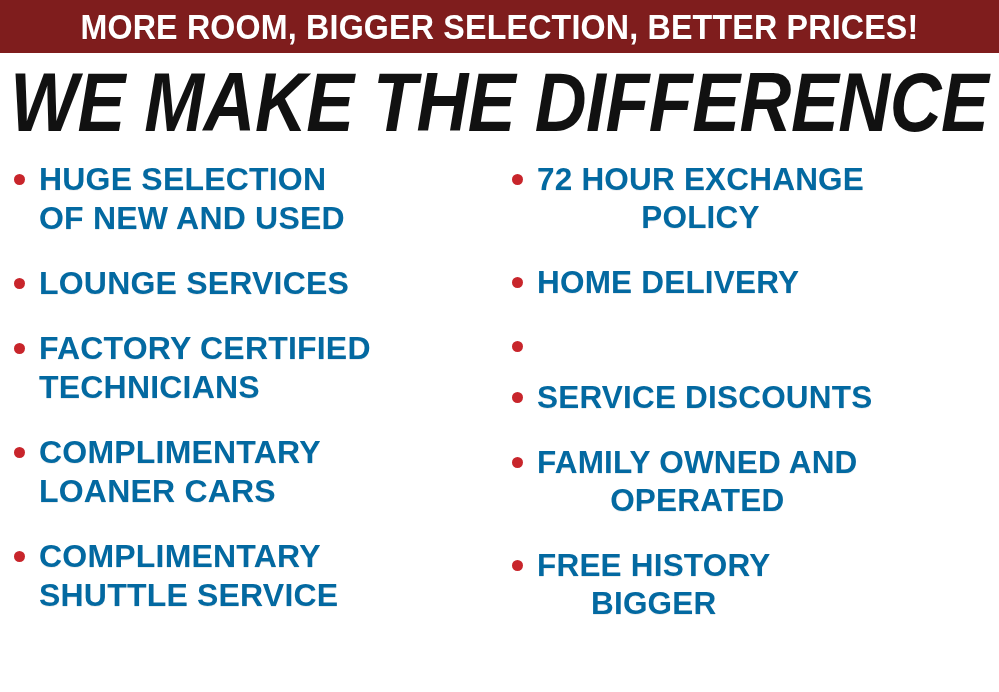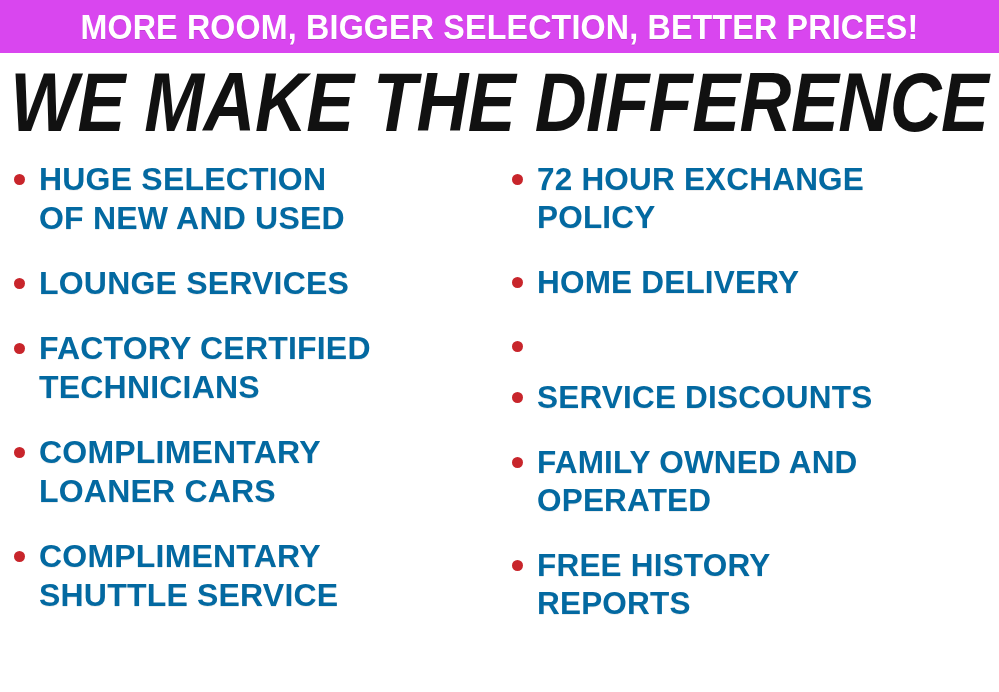--- a/index.html
+++ b/index.html
@@ -23,21 +23,21 @@
     box-sizing: border-box;
   }
 
   
   #top-banner {
     position: absolute;
     left: 0;
     top: 0;
     width: 999px;
     height: 53px;
-    background: #d946ef;
+    background: #7f1d1d;
     display: flex;
     align-items: center;
     justify-content: center;
     overflow: hidden;
   }
   #top-banner-text {
     color: #ffffff;
     font-family: "Liberation Sans Narrow", "Liberation Sans", sans-serif;
     font-weight: bold;
     font-size: 35px;
@@ -108,20 +108,21 @@
     font-weight: bold;
     font-size: 32px;
     line-height: 1.22;
     letter-spacing: 0.2px;
     white-space: pre-line;
     text-shadow: 0 1px 0 rgba(0,0,0,0.07);
   }
 
   #column-right .bullet-text {
     font-size: 31.5px;
+    text-align: center;
   }
 </style>
 </head>
 <body>
 
 <div id="poster">
 
   <div id="top-banner">
     <div id="top-banner-text">MORE ROOM, BIGGER SELECTION, BETTER PRICES!</div>
   </div>
@@ -187,18 +188,18 @@
 
     <div class="bullet-item">
       <span class="bullet-dot"></span>
       <span class="bullet-text">FAMILY OWNED AND
 OPERATED</span>
     </div>
 
     <div class="bullet-item">
       <span class="bullet-dot"></span>
       <span class="bullet-text">FREE HISTORY
-REPORTS</span>
+BIGGER</span>
     </div>
 
   </div>
 
 </div>
 
 </body></html>

